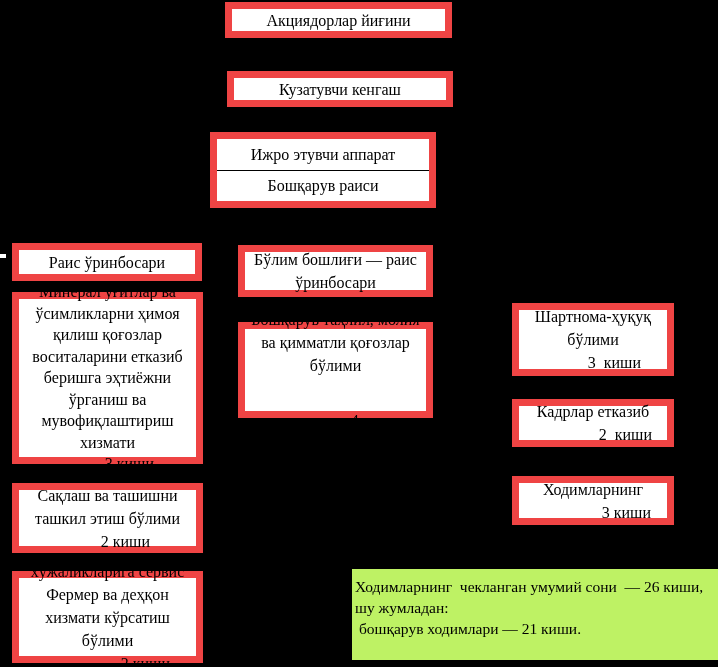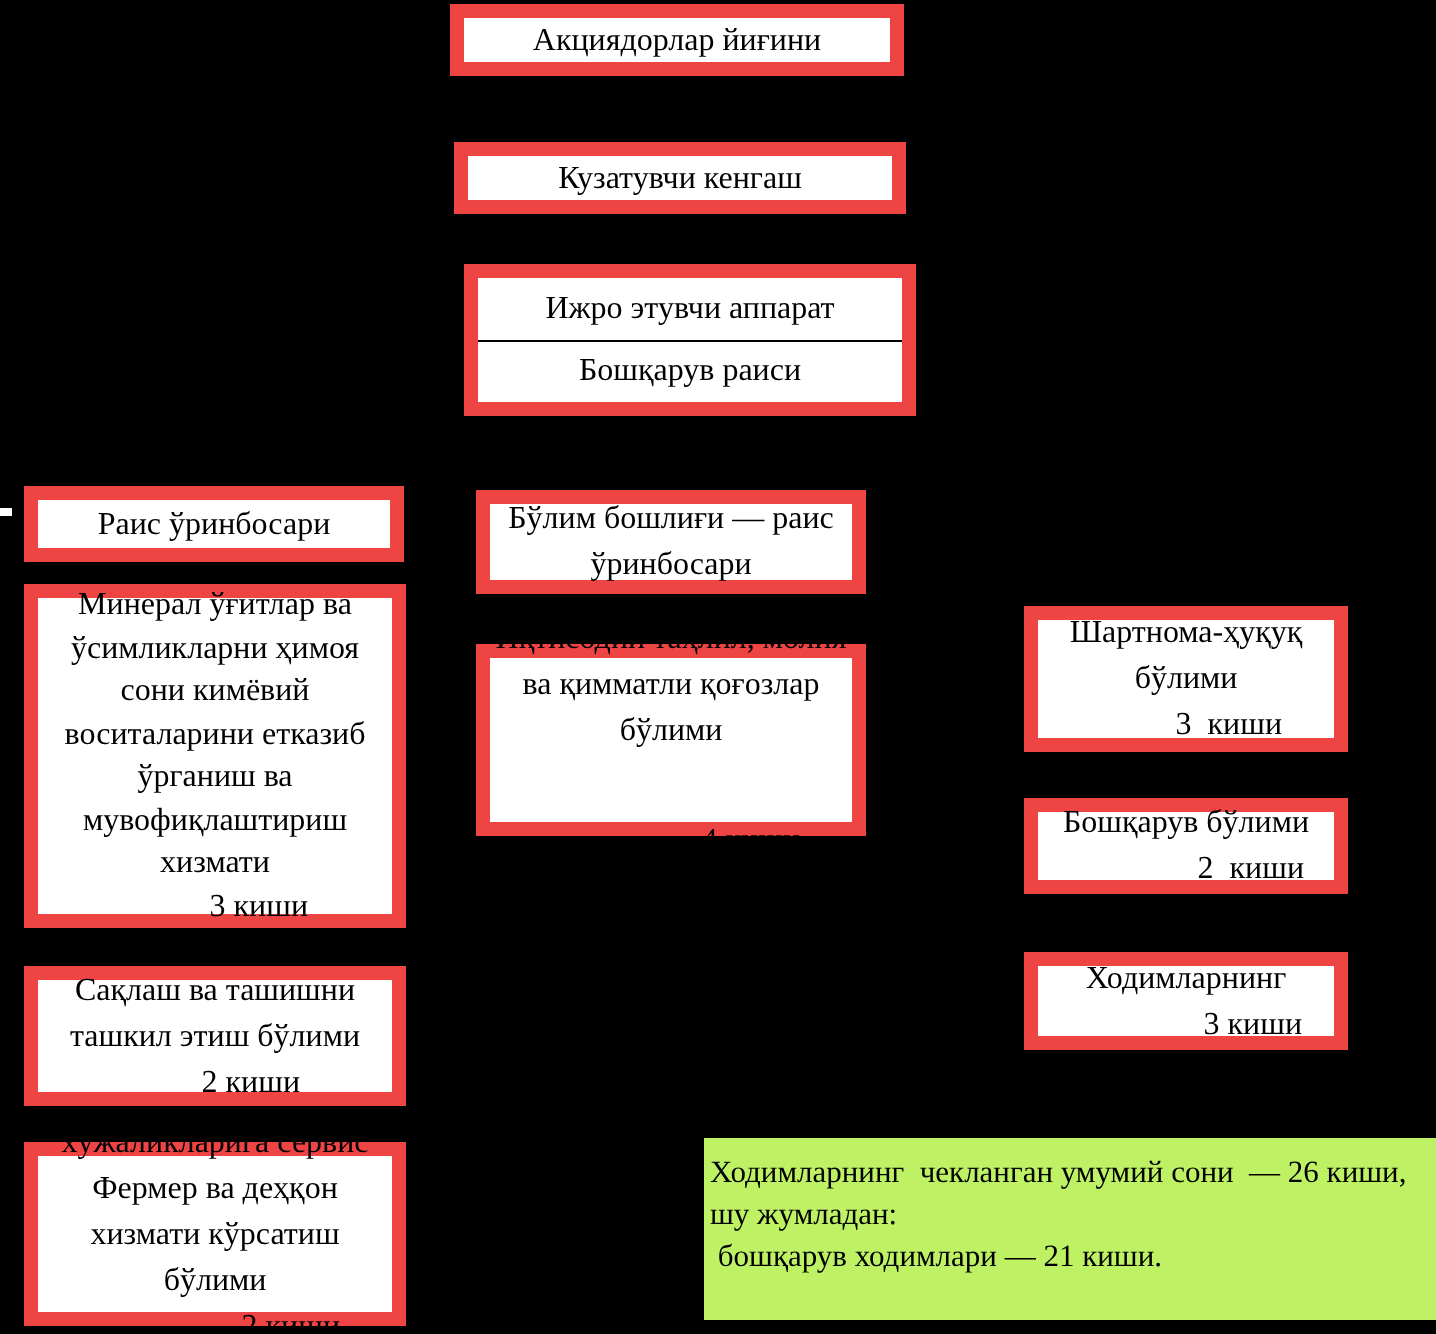--- a/index.html
+++ b/index.html
@@ -58,21 +58,21 @@
 <div class="canvas">
 
   <div class="box" style="left:225px;top:2px;width:227px;height:36px;">
     <div class="ln">Акциядорлар йиғини</div>
   </div>
 
   <div class="box" style="left:227px;top:71px;width:226px;height:36px;">
     <div class="ln">Кузатувчи кенгаш</div>
   </div>
 
-  <div class="box" style="left:232px;top:132px;width:226px;height:76px;padding:0;">
+  <div class="box" style="left:210px;top:132px;width:226px;height:76px;padding:0;">
     <div class="exec-cell top">
       <div class="ln">Ижро этувчи аппарат</div>
     </div>
     <div class="exec-cell">
       <div class="ln">Бошқарув раиси</div>
     </div>
   </div>
 
   <div class="edge-mark" style="left:0;top:254px;width:6px;height:4px;"></div>
 
@@ -81,42 +81,43 @@
   </div>
 
   <div class="box" style="left:238px;top:245px;width:195px;height:52px;">
     <div class="ln">Бўлим бошлиғи — раис</div>
     <div class="ln">ўринбосари</div>
   </div>
 
   <div class="box tight" style="left:12px;top:292px;width:191px;height:172px;">
     <div class="ln">Минерал ўғитлар ва</div>
     <div class="ln">ўсимликларни ҳимоя</div>
-    <div class="ln">сони кимёвий</div>
+    <div class="ln">қилиш қоғозлар</div>
     <div class="ln">воситаларини етказиб</div>
+    <div class="ln">беришга эҳтиёжни</div>
     <div class="ln">ўрганиш ва</div>
     <div class="ln">мувофиқлаштириш хизмати</div>
     <div class="ln r" style="padding-right:42px;">3 киши</div>
   </div>
 
   <div class="box" style="left:238px;top:322px;width:195px;height:96px;">
-    <div class="ln">Иқтисодий таҳлил, молия</div>
+    <div class="ln">Бошқарув таҳлил, молия</div>
     <div class="ln">ва қимматли қоғозлар</div>
     <div class="ln">бўлими</div>
     <div class="ln r" style="padding-right:26px;margin-top:32px;">4 киши</div>
   </div>
 
   <div class="box" style="left:512px;top:303px;width:162px;height:73px;">
     <div class="ln">Шартнома-ҳуқуқ</div>
     <div class="ln">бўлими</div>
     <div class="ln r" style="padding-right:26px;">3  киши</div>
   </div>
 
   <div class="box" style="left:512px;top:399px;width:162px;height:48px;">
-    <div class="ln">Бошқарув бўлими</div>
+    <div class="ln">Кадрлар етказиб</div>
     <div class="ln r" style="padding-right:15px;">2  киши</div>
   </div>
 
   <div class="box" style="left:512px;top:476px;width:162px;height:49px;">
     <div class="ln">Ходимларнинг</div>
     <div class="ln r" style="padding-right:16px;">3 киши</div>
   </div>
 
   <div class="box" style="left:12px;top:483px;width:191px;height:70px;">
     <div class="ln">Сақлаш ва ташишни</div>

